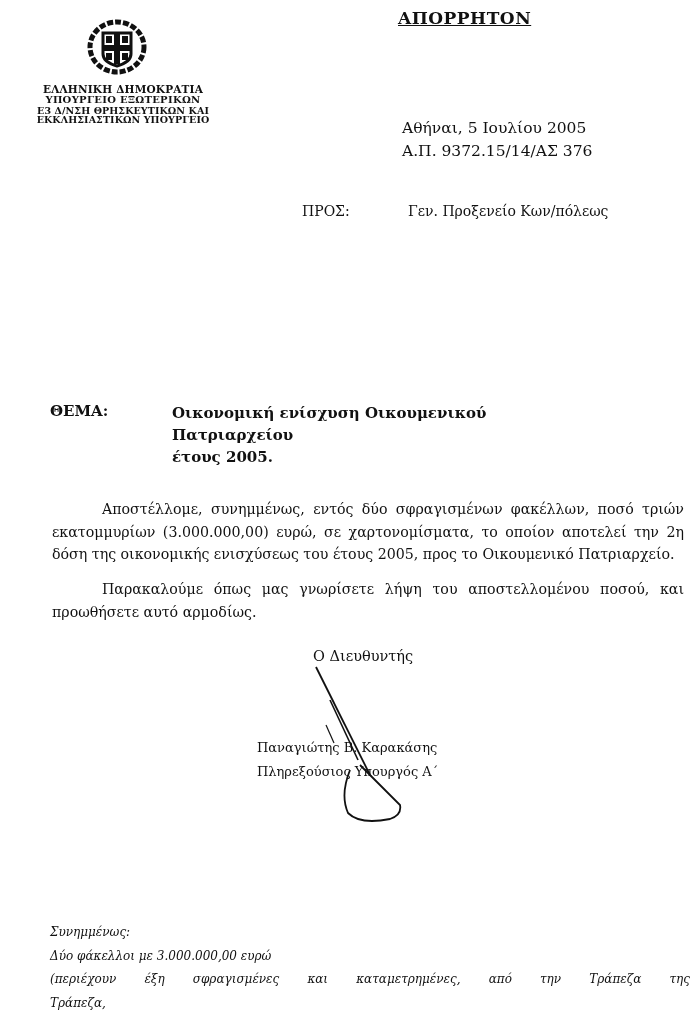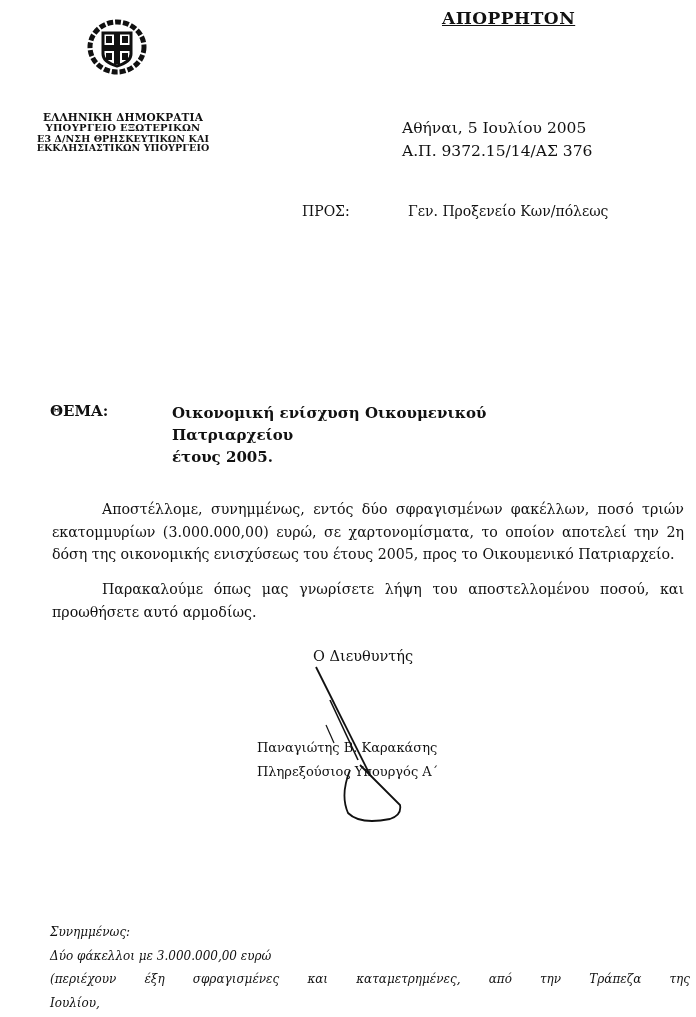--- a/index.html
+++ b/index.html
@@ -4,24 +4,24 @@
   <style>
     html, body { margin: 0; padding: 0; background: #ffffff; }
     body {
       width: 696px; height: 1017px; position: relative; overflow: hidden;
       font-family: "DejaVu Serif", "Liberation Serif", serif;
       color: #111111;
     }
     .abs { position: absolute; }
     .emblem { left: 86px; top: 18px; width: 62px; height: 58px; }
     .ministry { left: 8px; top: 84px; width: 230px; text-align: center; line-height: 1.05; font-weight: bold; }
-    .ministry .l1 { font-size: 10.5px; letter-spacing: 0.2px; margin-top: 28px; }
+    .ministry .l1 { font-size: 10.5px; letter-spacing: 0.2px; }
     .ministry .l2 { font-size: 10px; letter-spacing: 0.3px; }
     .ministry .l3, .ministry .l4 { font-size: 9.5px; letter-spacing: 0.1px; }
-    .classification { left: 398px; top: 8px; font-size: 17px; font-weight: bold; text-decoration: underline; letter-spacing: 0.5px; margin-left: 44px; }
+    .classification { left: 398px; top: 8px; font-size: 17px; font-weight: bold; text-decoration: underline; letter-spacing: 0.5px; }
     .dateblock { left: 402px; top: 117px; font-size: 15.5px; line-height: 23px; }
     .to-label { left: 302px; top: 203px; font-size: 14px; }
     .to-value { left: 408px; top: 203px; font-size: 14px; }
     .subject-label { left: 50px; top: 402px; font-size: 15px; font-weight: bold; }
     .subject-text { left: 155px; top: 402px; font-size: 15px; font-weight: bold; line-height: 22px; width: 420px; margin-left: 17px; }
     .para { left: 52px; width: 632px; font-size: 14.2px; line-height: 22.5px; text-align: justify; }
     .para1 { top: 462px; margin-top: 36px; }
     .para2 { top: 578px; }
     .indent { display: inline-block; width: 50px; }
     .sig-title { left: 313px; top: 648px; font-size: 14.5px; }
@@ -83,15 +83,15 @@
 </div>
 <div class="abs sig-name">
   <div>Παναγιώτης Β. Καρακάσης</div>
   <div>Πληρεξούσιος Υπουργός Α΄</div>
 </div>
 
 <div class="abs encl">
   <div>Συνημμένως:</div>
   <div>Δύο φάκελλοι με 3.000.000,00 ευρώ</div>
   <div class="justify">(περιέχουν έξη σφραγισμένες και καταμετρημένες, από την Τράπεζα της</div>
-  <div>Ιουλίου,</div>
+  <div>Τράπεζα,</div>
   <div>δεσμίδες των 700.000 €).</div>
 </div>
 
 </body></html>

